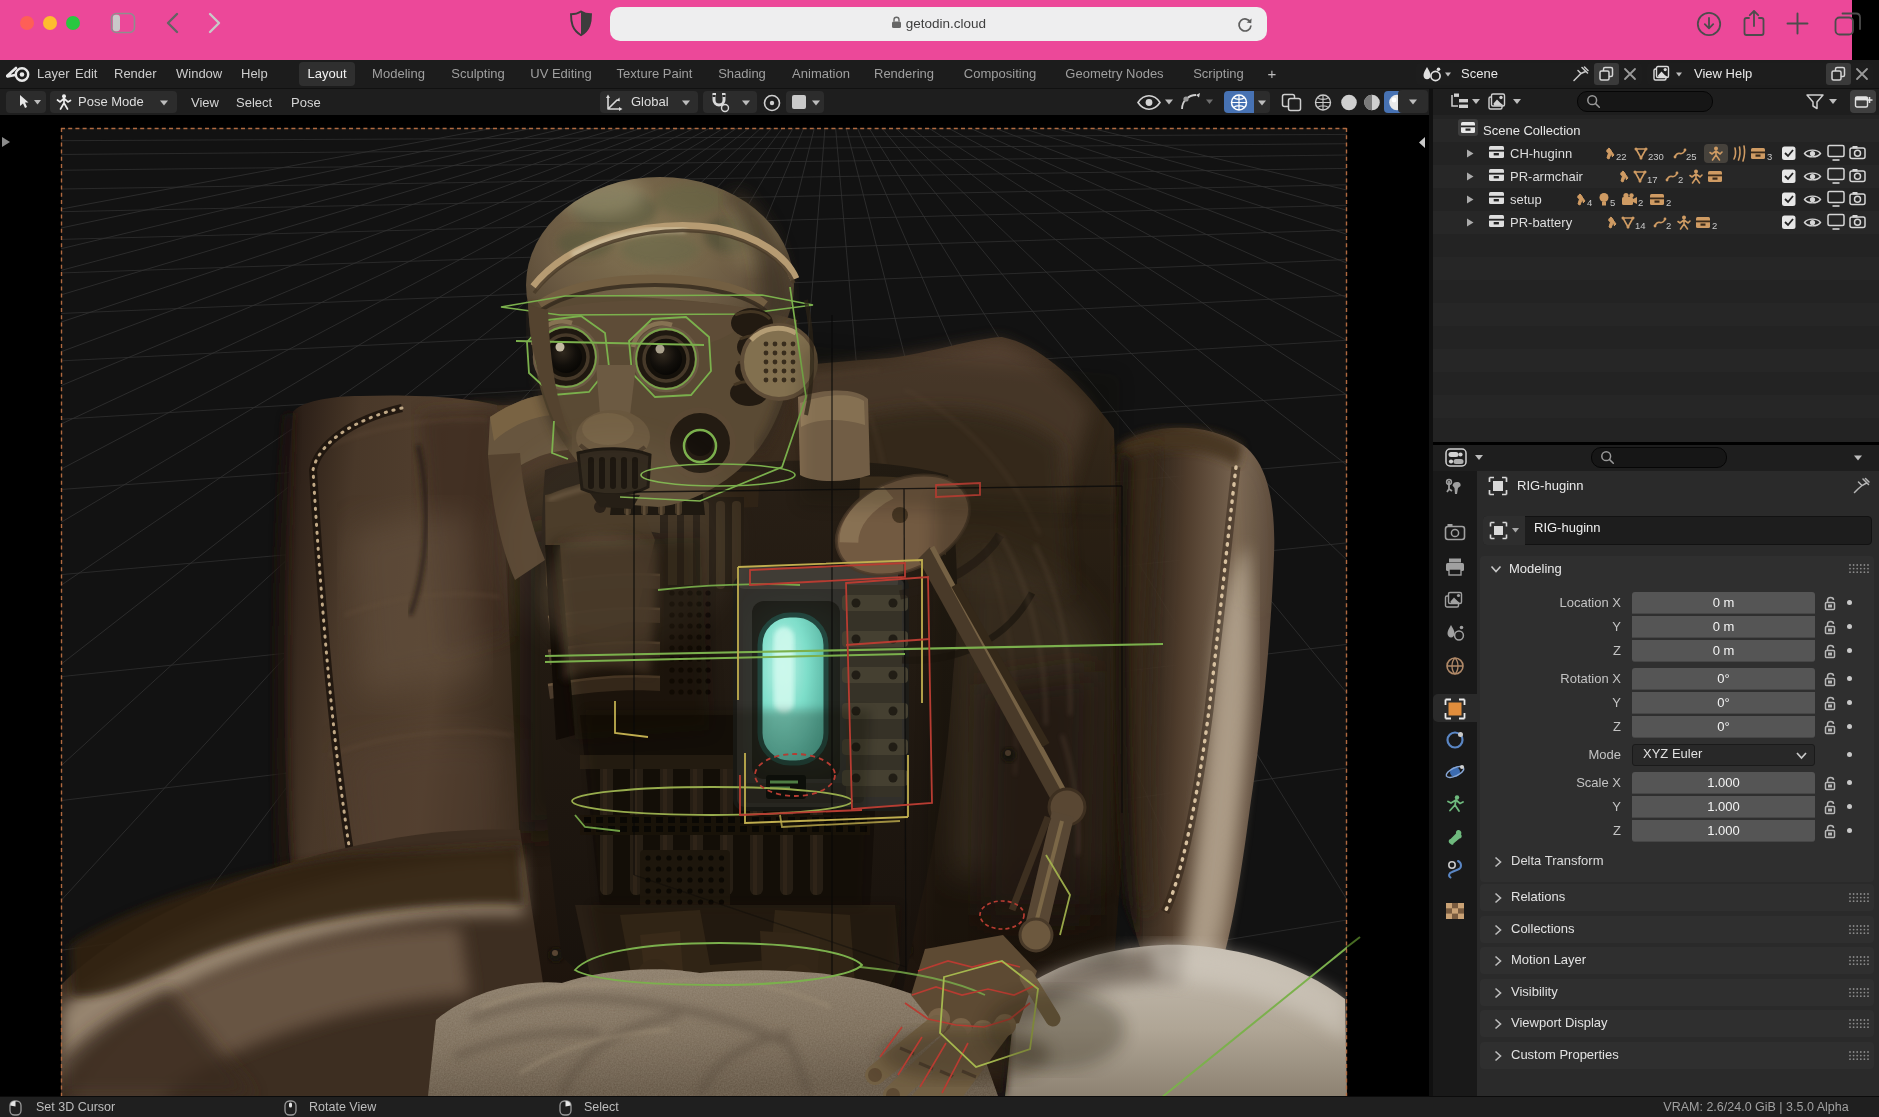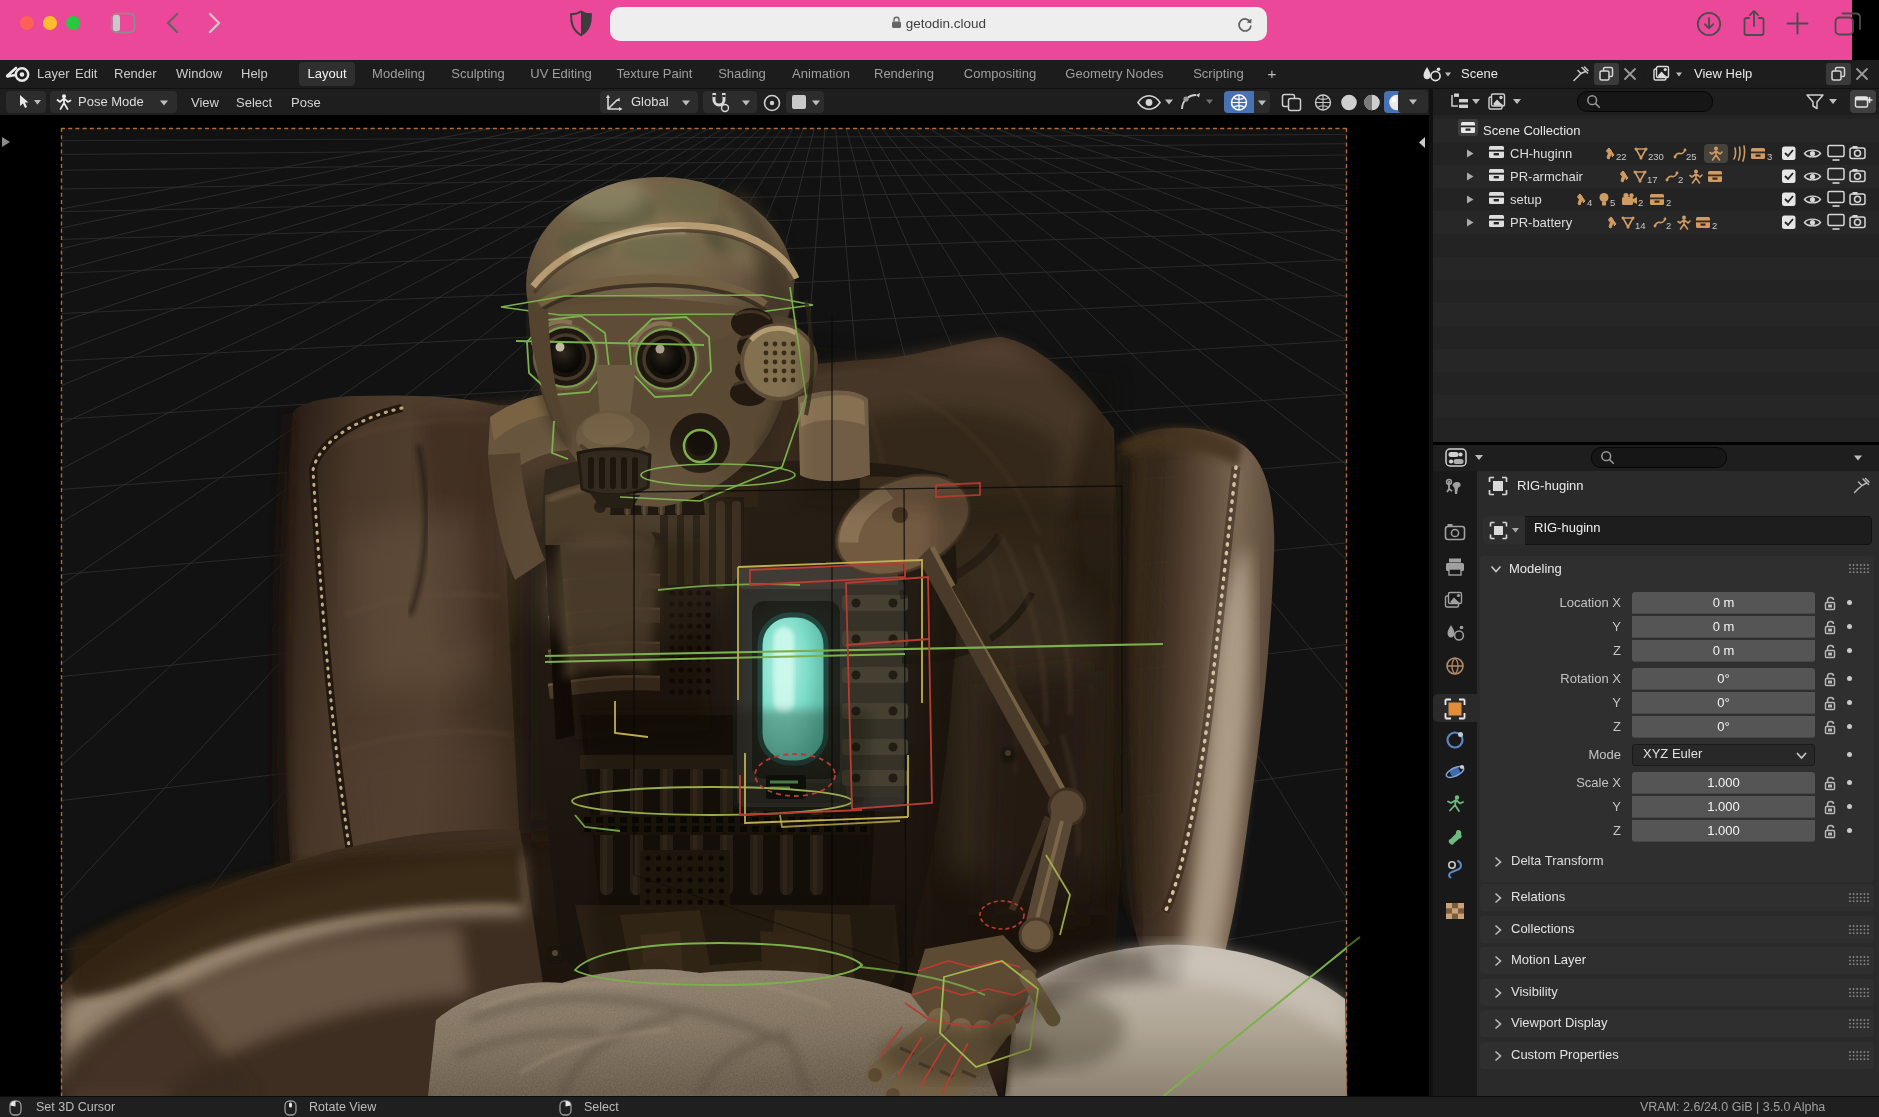--- a/index.html
+++ b/index.html
@@ -1441,15 +1441,15 @@
   <svg class="abs" style="left:284px;top:3px" width="13" height="16" viewBox="0 0 13 16">
     <rect x="1" y="1" width="11" height="14" rx="4.5" fill="none" stroke="#9a9a9a" stroke-width="1.3"></rect>
     <rect x="5" y="2.5" width="3" height="5" rx="1.5" fill="#e6e6e6"></rect>
   </svg>
   <div class="stx" style="left:309px">Rotate View</div>
   <svg class="abs" style="left:559px;top:3px" width="13" height="16" viewBox="0 0 13 16">
     <rect x="1" y="1" width="11" height="14" rx="4.5" fill="none" stroke="#9a9a9a" stroke-width="1.3"></rect>
     <path d="M6.5 1 A5 4.5 0 0 1 11.8 5.5 L6.5 6.5 Z" fill="#e6e6e6"></path>
   </svg>
   <div class="stx" style="left:584px">Select</div>
-  <div class="stx" style="left:1640px;width:232px;text-align:left;color:#a0a0a0">VRAM: 2.6/24.0 GiB | 3.5.0 Alpha</div>
+  <div class="stx" style="left:1640px;width:232px;text-align:center;color:#a0a0a0">VRAM: 2.6/24.0 GiB | 3.5.0 Alpha</div>
 </div>
 </div>
 
 </body></html>

